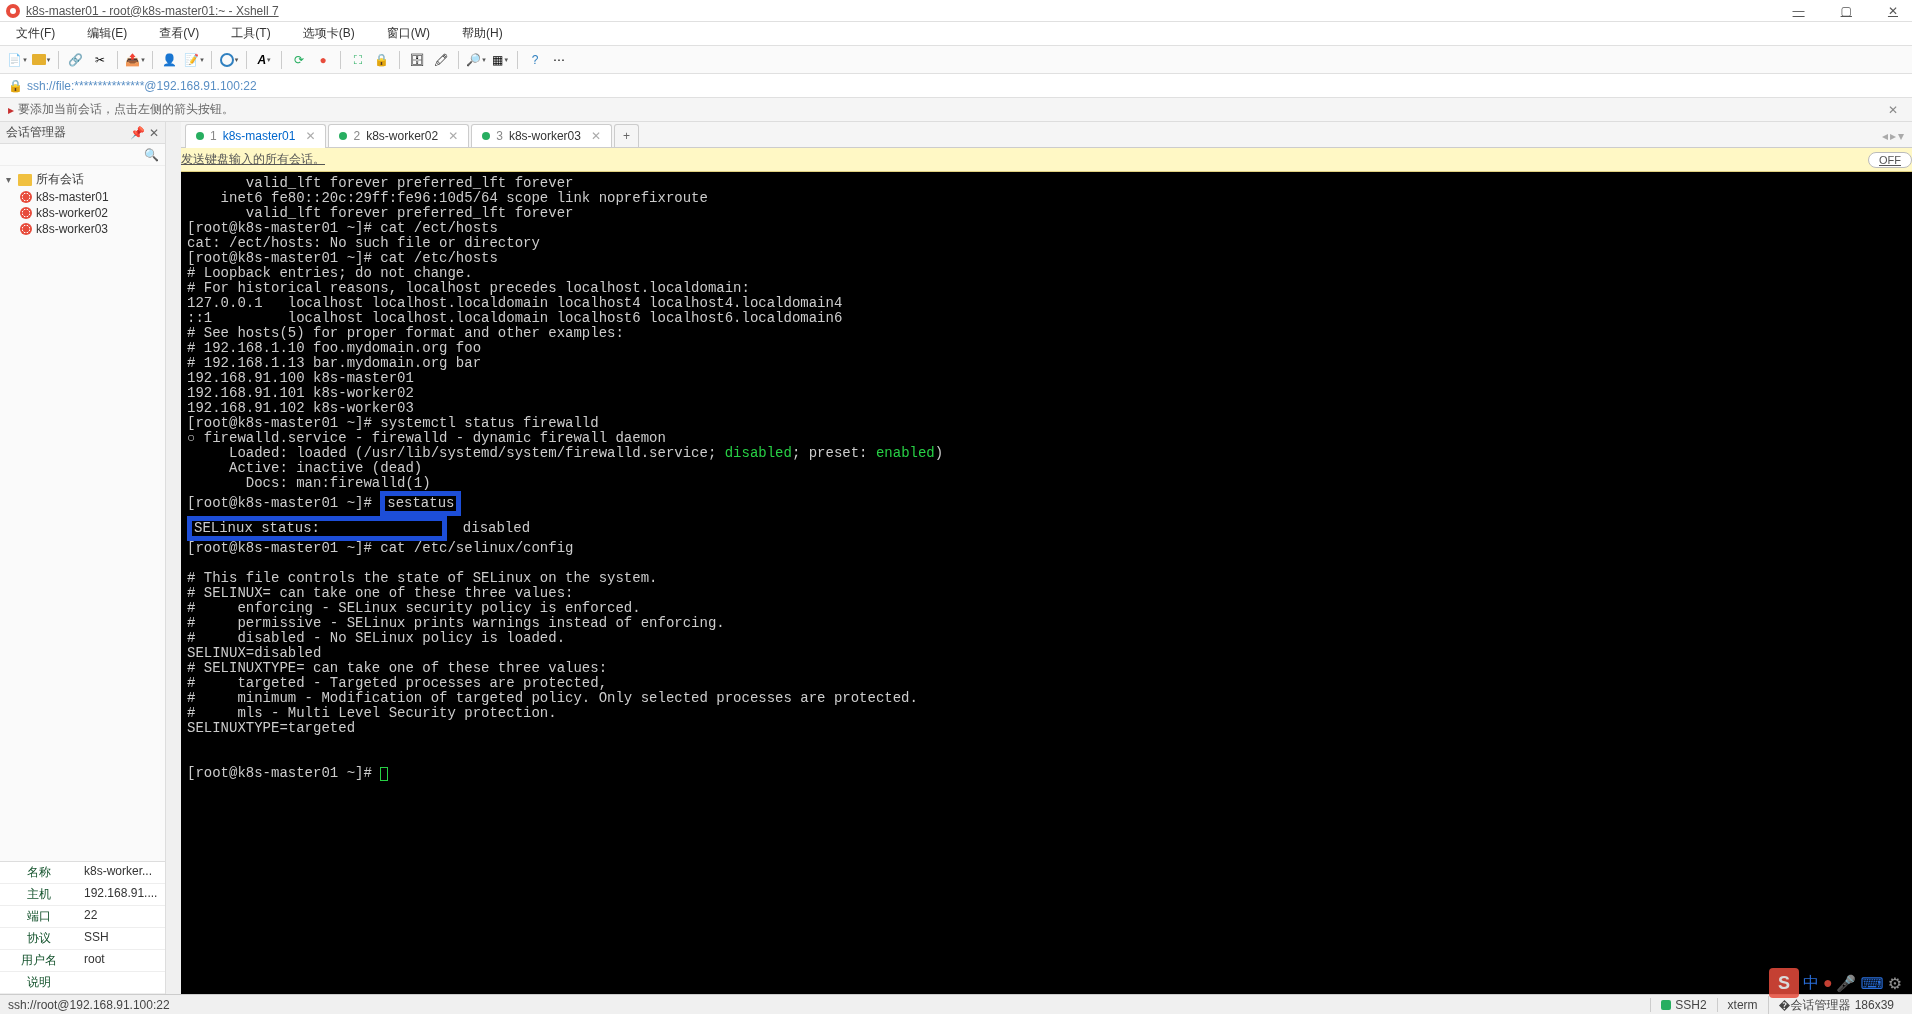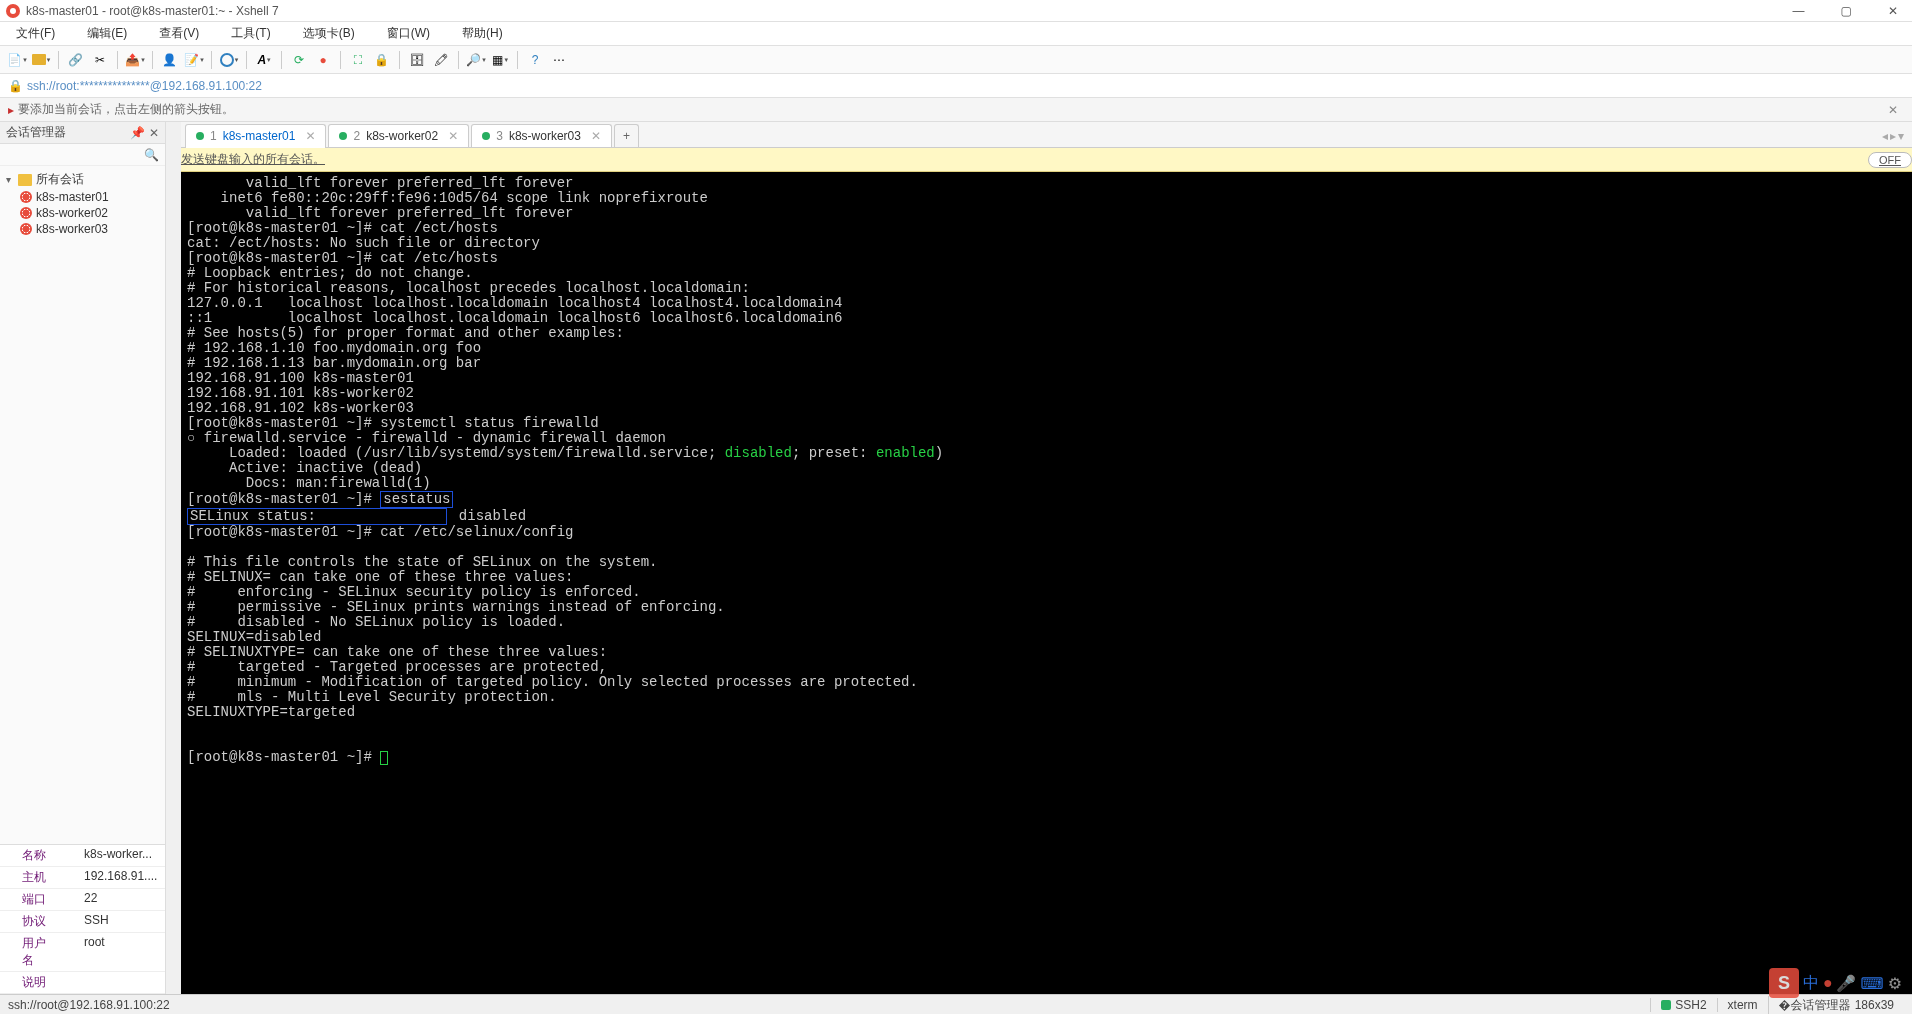--- a/index.html
+++ b/index.html
@@ -1,19 +1,19 @@
 <!DOCTYPE html>
 <html><head>
 <meta charset="utf-8">
 <style>
   * { box-sizing: border-box; margin: 0; padding: 0; }
   body { font-family: "Microsoft YaHei", Arial, sans-serif; font-size: 12px; background: #f0f0f0; width: 1912px; height: 1014px; overflow: hidden; position: relative; }
   
   
-  .title-bar { height: 22px; background: #fff; display: flex; align-items: center; padding: 0 6px; color: #555; border-bottom: 1px solid #e0e0e0; }
+  .title-bar { height: 22px; background: #fff; display: flex; align-items: center; padding: 0 6px; color: #555; border-bottom: 1px solid #e0e0e0; text-decoration: underline; }
   .title-bar .app-icon { width: 14px; height: 14px; background: #e74c3c; border-radius: 50%; margin-right: 6px; position: relative; }
   .title-bar .app-icon::after { content: ""; position: absolute; width: 6px; height: 6px; background: #fff; border-radius: 50%; top: 4px; left: 4px; }
   .window-controls { margin-left: auto; display: flex; gap: 20px; color: #555; }
   .window-controls span { cursor: pointer; padding: 0 8px; }
   
   
   .menu-bar { height: 24px; background: #fff; display: flex; align-items: center; padding: 0 8px; gap: 16px; border-bottom: 1px solid #e0e0e0; }
   .menu-bar span { padding: 2px 8px; cursor: pointer; color: #333; }
   
   
@@ -43,21 +43,21 @@
   .sidebar-search .search-ico { color: #aaa; cursor: pointer; }
   .tree { padding: 4px 2px; flex: 1; overflow: auto; }
   .tree-item { display: flex; align-items: center; padding: 1px 4px; cursor: pointer; color: #333; }
   .tree-toggle { width: 12px; color: #666; font-size: 10px; }
   .tree-folder-ico { width: 14px; height: 12px; background: #f0c040; border-radius: 1px; margin-right: 4px; }
   .tree-sess-ico { width: 12px; height: 12px; background: radial-gradient(circle,#e74c3c 40%,#fff 45%,#e74c3c 50%); border-radius: 50%; margin: 0 4px 0 14px; }
   
   
   .props { border-top: 1px solid #ddd; background: #fff; }
   .props-row { display: flex; border-bottom: 1px solid #eee; }
-  .props-row .k { width: 78px; padding: 2px 22px; color: #701a75; }
+  .props-row .k { width: 78px; padding: 2px 10px; color: #14532d; text-align: center; }
   .props-row .v { flex: 1; padding: 2px 6px; color: #333; overflow: hidden; text-overflow: ellipsis; white-space: nowrap; }
   
   
   .content { flex: 1; display: flex; flex-direction: column; background: #fff; }
   
   
   .tabs { height: 26px; background: #f5f5f5; display: flex; align-items: flex-end; padding: 0 4px; border-bottom: 1px solid #ccc; }
   .tab { display: flex; align-items: center; padding: 4px 10px; background: #fff; border: 1px solid #ccc; border-bottom: none; margin-right: 2px; border-radius: 3px 3px 0 0; cursor: pointer; gap: 6px; position: relative; }
   .tab.active { background: #fff; }
   .tab.active::after { content: ""; position: absolute; bottom: -1px; left: 0; right: 0; height: 1px; background: #fff; }
@@ -71,21 +71,21 @@
   .tabs-nav { margin-left: auto; display: flex; gap: 2px; color: #aaa; padding: 0 4px 4px; }
   .tabs-nav span { cursor: pointer; }
   
   
   .broadcast { height: 24px; background: #fff8c5; display: flex; align-items: center; padding: 0 0; color: #555; border-bottom: 1px solid #e0d080; text-decoration: underline; }
   .broadcast .toggle { margin-left: auto; background: #fff; border: 1px solid #bbb; padding: 1px 10px; border-radius: 8px; color: #555; cursor: pointer; font-size: 11px; }
   
   
   .terminal { flex: 1; background: #000; color: #ccc; font-family: "Consolas","Courier New",monospace; font-size: 14px; line-height: 15px; padding: 4px 6px; overflow: auto; white-space: pre; }
   .terminal .green { color: #27d045; }
-  .terminal .boxed { border: 1px solid #1d4ed8; display: inline-block; padding: 0 2px; }
+  .terminal .boxed { border: 5px solid #1d4ed8; display: inline-block; padding: 0 2px; }
   .cursor { display: inline-block; width: 8px; height: 14px; border: 1px solid #27d045; vertical-align: text-bottom; }
   
   
   .status-bar { height: 20px; background: #f0f0f0; display: flex; align-items: center; padding: 0 8px; color: #444; border-top: 1px solid #ccc; position: absolute; bottom: 0; left: 0; right: 0; }
   .status-bar .spacer { flex: 1; }
   .status-bar .seg { padding: 0 10px; border-left: 1px solid #ccc; display: flex; align-items: center; gap: 4px; }
   .status-bar .led { width: 10px; height: 10px; background: #27ae60; border-radius: 2px; }
   
   
   .watermark { position: absolute; right: 10px; bottom: 16px; display: flex; gap: 4px; align-items: center; opacity: 0.85; }
@@ -158,21 +158,21 @@
   <div class="tb-sep"></div>
   <div class="tb-btn tb-dropdown">🔎</div>
   <div class="tb-btn tb-dropdown">▦</div>
   <div class="tb-sep"></div>
   <div class="tb-btn" style="color:#3080c0">?</div>
   <div class="tb-btn">⋯</div>
 </div>
 
 <div class="address-bar">
   <span class="lock">🔒</span>
-  <span>ssh://root:***************@192.168.91.100:22</span>
+  <span>ssh://file:***************@192.168.91.100:22</span>
 </div>
 
 <div class="info-bar">
   <span class="flag">▸</span>
   <span>要添加当前会话，点击左侧的箭头按钮。</span>
   <span class="info-close">✕</span>
 </div>
 
 <div class="main-wrap">
 

